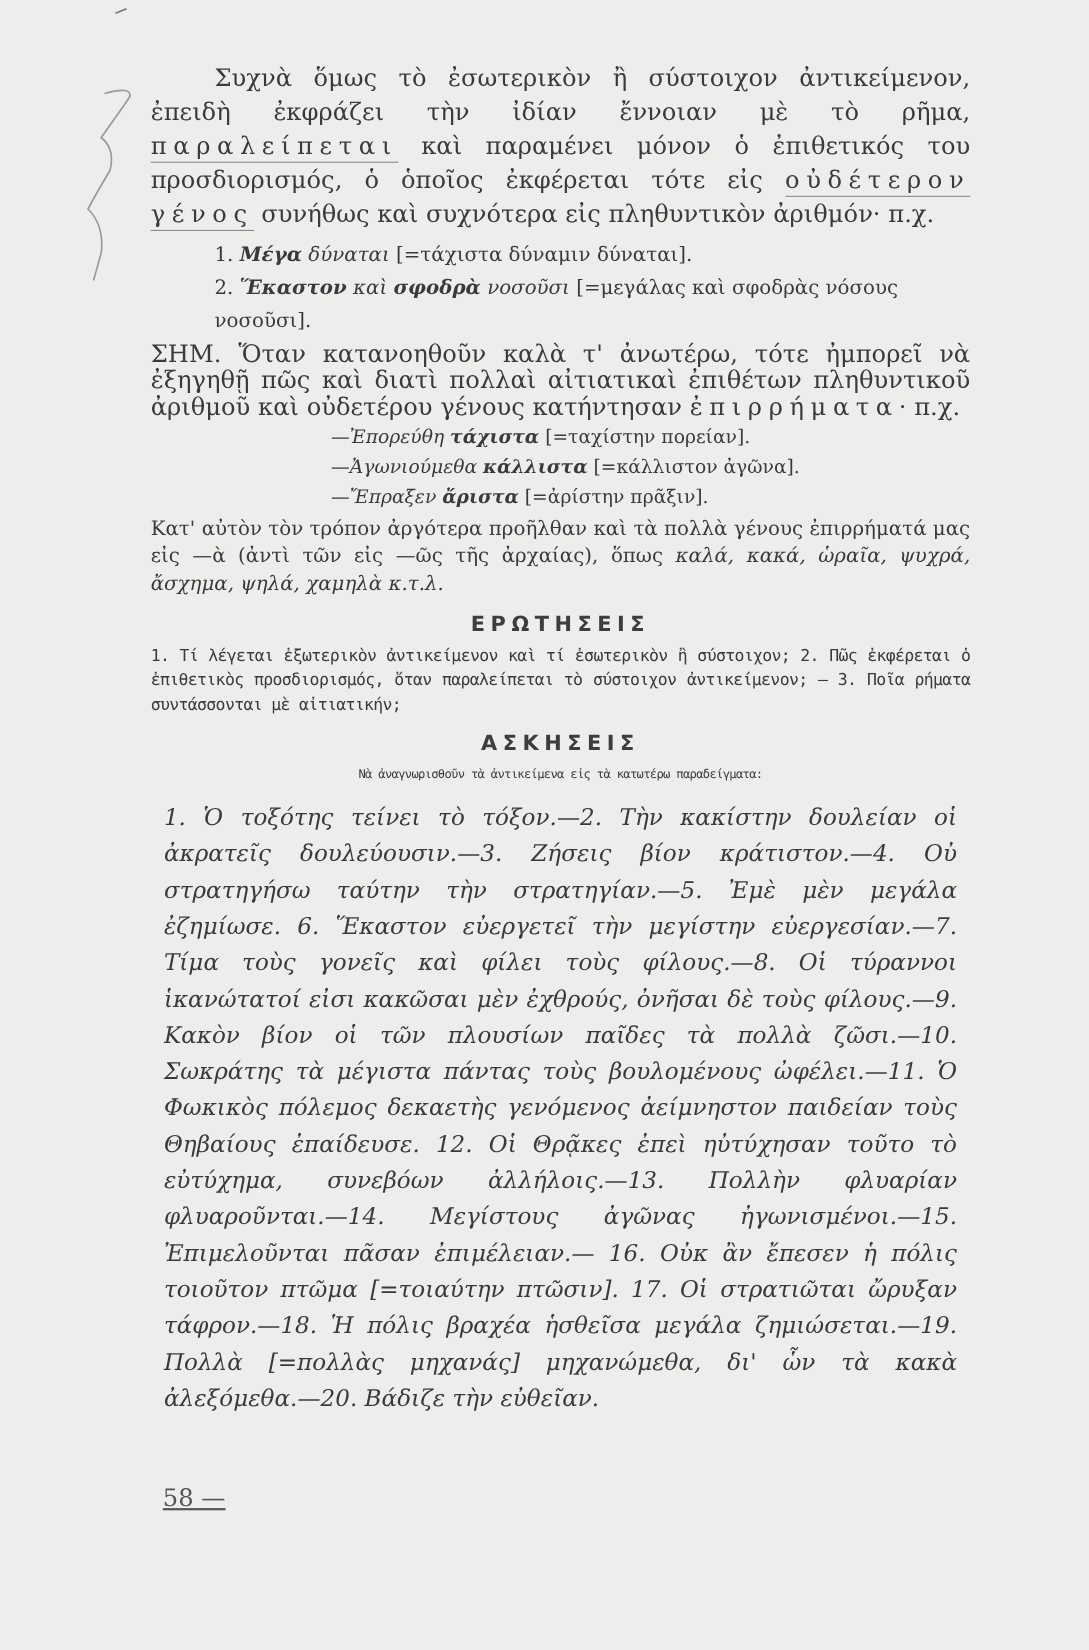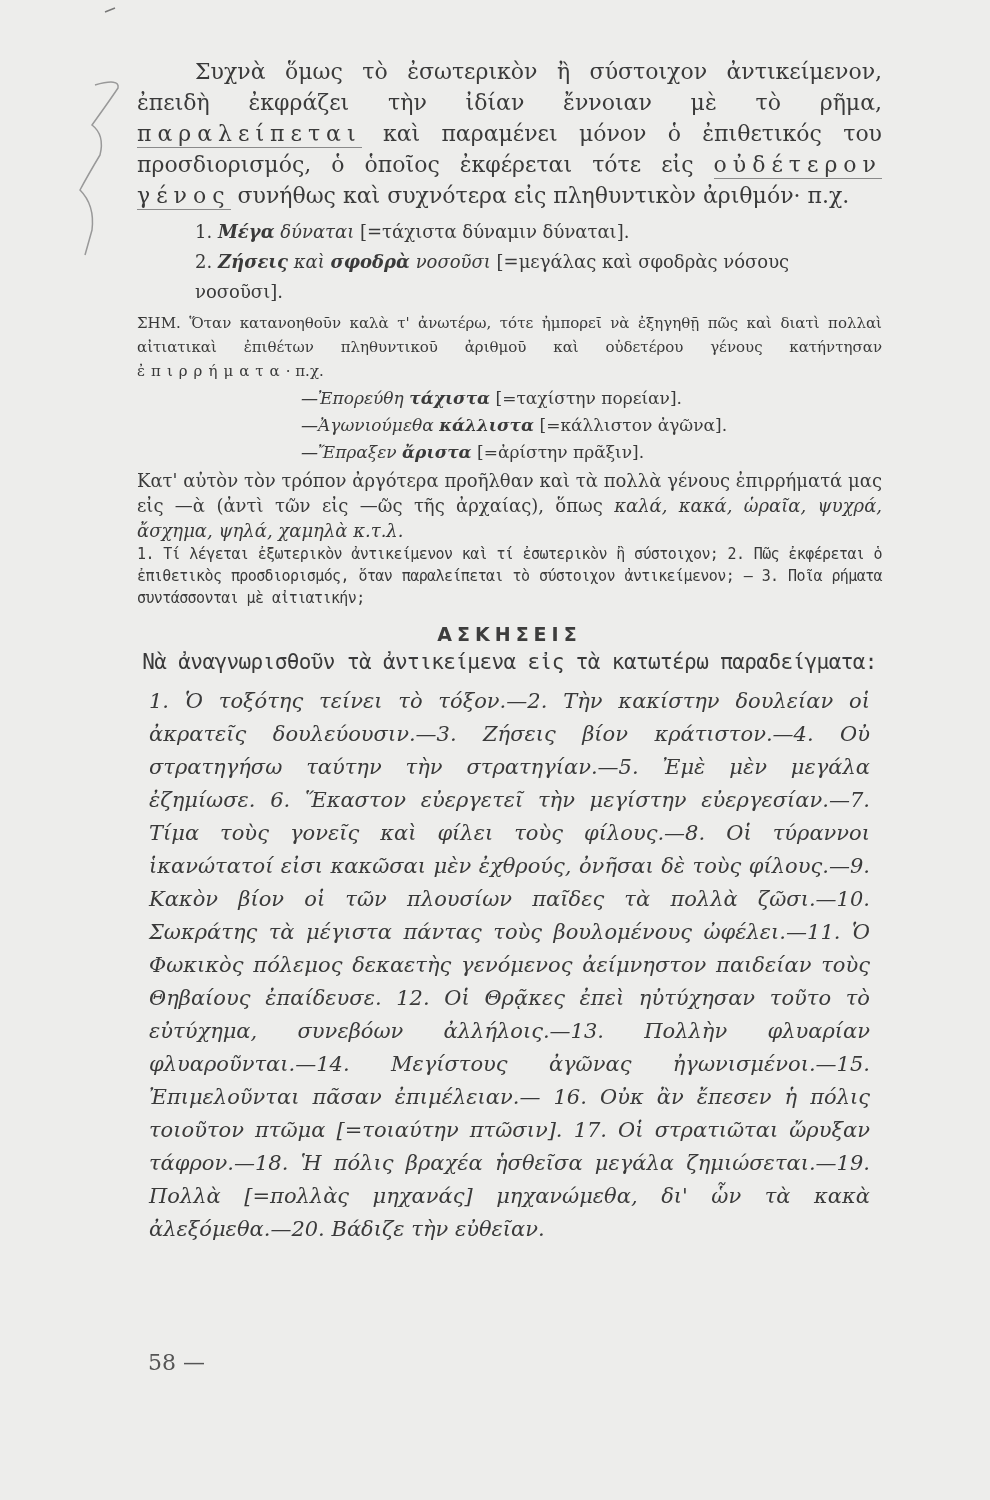--- a/index.html
+++ b/index.html
@@ -13,64 +13,65 @@
   .pencil { position: absolute; left: 0; top: 0; width: 200px; height: 300px; }
   .page { position: absolute; left: 137px; top: 56px; width: 745px; }
   .p { font-size: 22px; line-height: 31px; text-align: justify; text-align-last: left; margin: 0; }
   .indent { text-indent: 58px; }
   .spaced { letter-spacing: 6px; }
   .ul { border-bottom: 1.5px solid #8a8a8a; padding-bottom: 1px; }
   .ex { font-size: 17px; line-height: 24px; margin: 0; }
   .ex-item { padding-left: 58px; text-indent: 0; }
   .b { font-weight: bold; font-style: italic; }
   .i { font-style: italic; }
-  .note { font-size: 15px; line-height: 24px; margin: 4px 0 0 0; text-align: justify; }
+  .note { font-size: 22px; line-height: 24px; margin: 4px 0 0 0; text-align: justify; }
   .quote { font-size: 17px; line-height: 23px; padding-left: 160px; margin: 4px; }
   .heading { font-family: "DejaVu Sans", sans-serif; font-size: 19px; letter-spacing: 5px; text-align: center; margin: 14px 0 6px 0; color: #3d3d3d; }
   .q { font-size: 15px; line-height: 22px; margin: 0; text-align: justify; font-family: "DejaVu Sans Mono", monospace; letter-spacing: -0.6px; }
-  .instr { font-size: 21px; line-height: 22px; text-align: center; margin: 0 0 6px 0; font-family: "DejaVu Sans Mono", monospace; letter-spacing: -0.6px; }
+  .instr { font-size: 11px; line-height: 22px; text-align: center; margin: 0 0 6px 0; font-family: "DejaVu Sans Mono", monospace; letter-spacing: -0.6px; }
   .exr { font-size: 21px; line-height: 33px; font-style: italic; margin: 12px; text-align: justify; text-align-last: left; }
-  .pagenum { position: absolute; left: 148px; top: 1350px; font-size: 22px; color: #555; }
+  .pagenum { position: absolute; left: 148px; top: 1350px; font-size: 22px; color: #555; text-decoration: underline; }
 </style>
 </head>
 <body>
 
 <svg class="pencil" viewBox="0 0 200 300">
   <path d="M105 12 L115 8" stroke="#777" stroke-width="1.5" fill="none"></path>
   <path d="M95 85 Q120 78 118 88 Q110 100 92 125 Q105 135 100 155 Q88 175 80 190 Q95 205 92 230 L85 255" stroke="#999" stroke-width="1.5" fill="none"></path>
 </svg>
 
 <div class="page">
   <p class="p indent">
     <span>Συχνὰ ὅμως τὸ ἐσωτερικὸν ἢ σύστοιχον ἀντικείμενον, ἐπειδὴ ἐκφράζει τὴν ἰδίαν ἔννοιαν μὲ τὸ ρῆμα, </span><span class="spaced ul">παραλείπεται</span><span> καὶ παραμένει μόνον ὁ ἐπιθετικός του προσδιορισμός, ὁ ὁποῖος ἐκφέρεται τότε εἰς </span><span class="spaced ul">οὐδέτερον γένος</span><span> συνήθως καὶ συχνότερα εἰς πληθυντικὸν ἀριθμόν· π.χ.</span>
   </p>
 
   <div style="margin-top:6px">
     <p class="ex ex-item" style="font-size:18px;line-height:30px">
       <span>1. </span><span class="b">Μέγα</span><span class="i"> δύναται </span><span>[=τάχιστα δύναμιν δύναται].</span>
     </p>
     <p class="ex ex-item" style="font-size:18px;line-height:30px">
-      <span>2. </span><span class="b">Ζήσεις</span><span class="i"> καὶ </span><span class="b">σφοδρὰ</span><span class="i"> νοσοῦσι </span><span>[=μεγάλας καὶ σφοδρὰς νόσους νοσοῦσι].</span>
+      <span>2. </span><span class="b">Ἕκαστον</span><span class="i"> καὶ </span><span class="b">σφοδρὰ</span><span class="i"> νοσοῦσι </span><span>[=μεγάλας καὶ σφοδρὰς νόσους νοσοῦσι].</span>
     </p>
   </div>
 
   <p class="note">
     <span>ΣΗΜ. Ὅταν κατανοηθοῦν καλὰ τ' ἀνωτέρω, τότε ἠμπορεῖ νὰ ἐξηγηθῇ πῶς καὶ διατὶ πολλαὶ αἰτιατικαὶ ἐπιθέτων πληθυντικοῦ ἀριθμοῦ καὶ οὐδετέρου γένους κατήντησαν </span><span class="spaced">ἐπιρρήματα</span><span>· π.χ.</span>
   </p>
 
   <div>
     <p class="quote"><span class="i">—Ἐπορεύθη </span><span class="b">τάχιστα</span><span> [=ταχίστην πορείαν].</span></p>
     <p class="quote"><span class="i">—Ἀγωνιούμεθα </span><span class="b">κάλλιστα</span><span> [=κάλλιστον ἀγῶνα].</span></p>
     <p class="quote"><span class="i">—Ἔπραξεν </span><span class="b">ἄριστα</span><span> [=ἀρίστην πρᾶξιν].</span></p>
   </div>
 
   <p class="note" style="margin-top:0;font-size:18px;line-height:25px">
     <span>Κατ' αὐτὸν τὸν τρόπον ἀργότερα προῆλθαν καὶ τὰ πολλὰ γένους ἐπιρρήματά μας εἰς —ὰ (ἀντὶ τῶν εἰς —ῶς τῆς ἀρχαίας), ὅπως </span><span class="i">καλά, κακά, ὡραῖα, ψυχρά, ἄσχημα, ψηλά, χαμηλὰ κ.τ.λ.</span>
   </p>
 
+  <h2 class="heading">ΕΡΩΤΗΣΕΙΣ</h2>
   <p class="q">1. Τί λέγεται ἐξωτερικὸν ἀντικείμενον καὶ τί ἐσωτερικὸν ἢ σύστοιχον; 2. Πῶς ἐκφέρεται ὁ ἐπιθετικὸς προσδιορισμός, ὅταν παραλείπεται τὸ σύστοιχον ἀντικείμενον; — 3. Ποῖα ρήματα συντάσσονται μὲ αἰτιατικήν;</p>
 
   <h2 class="heading">ΑΣΚΗΣΕΙΣ</h2>
   <p class="instr">Νὰ ἀναγνωρισθοῦν τὰ ἀντικείμενα εἰς τὰ κατωτέρω παραδείγματα:</p>
   <p class="exr">1. Ὁ τοξότης τείνει τὸ τόξον.—2. Τὴν κακίστην δουλείαν οἱ ἀκρατεῖς δουλεύουσιν.—3. Ζήσεις βίον κράτιστον.—4. Οὐ στρατηγήσω ταύτην τὴν στρατηγίαν.—5. Ἐμὲ μὲν μεγάλα ἐζημίωσε. 6. Ἕκαστον εὐεργετεῖ τὴν μεγίστην εὐεργεσίαν.—7. Τίμα τοὺς γονεῖς καὶ φίλει τοὺς φίλους.—8. Οἱ τύραννοι ἱκανώτατοί εἰσι κακῶσαι μὲν ἐχθρούς, ὀνῆσαι δὲ τοὺς φίλους.—9. Κακὸν βίον οἱ τῶν πλουσίων παῖδες τὰ πολλὰ ζῶσι.—10. Σωκράτης τὰ μέγιστα πάντας τοὺς βουλομένους ὠφέλει.—11. Ὁ Φωκικὸς πόλεμος δεκαετὴς γενόμενος ἀείμνηστον παιδείαν τοὺς Θηβαίους ἐπαίδευσε. 12. Οἱ Θρᾷκες ἐπεὶ ηὐτύχησαν τοῦτο τὸ εὐτύχημα, συνεβόων ἀλλήλοις.—13. Πολλὴν φλυαρίαν φλυαροῦνται.—14. Μεγίστους ἀγῶνας ἠγωνισμένοι.—15. Ἐπιμελοῦνται πᾶσαν ἐπιμέλειαν.— 16. Οὐκ ἂν ἔπεσεν ἡ πόλις τοιοῦτον πτῶμα [=τοιαύτην πτῶσιν]. 17. Οἱ στρατιῶται ὤρυξαν τάφρον.—18. Ἡ πόλις βραχέα ἡσθεῖσα μεγάλα ζημιώσεται.—19. Πολλὰ [=πολλὰς μηχανάς] μηχανώμεθα, δι' ὧν τὰ κακὰ ἀλεξόμεθα.—20. Βάδιζε τὴν εὐθεῖαν.</p>
 </div>
 
 <div class="pagenum">58 —</div>
 
 </body></html>

